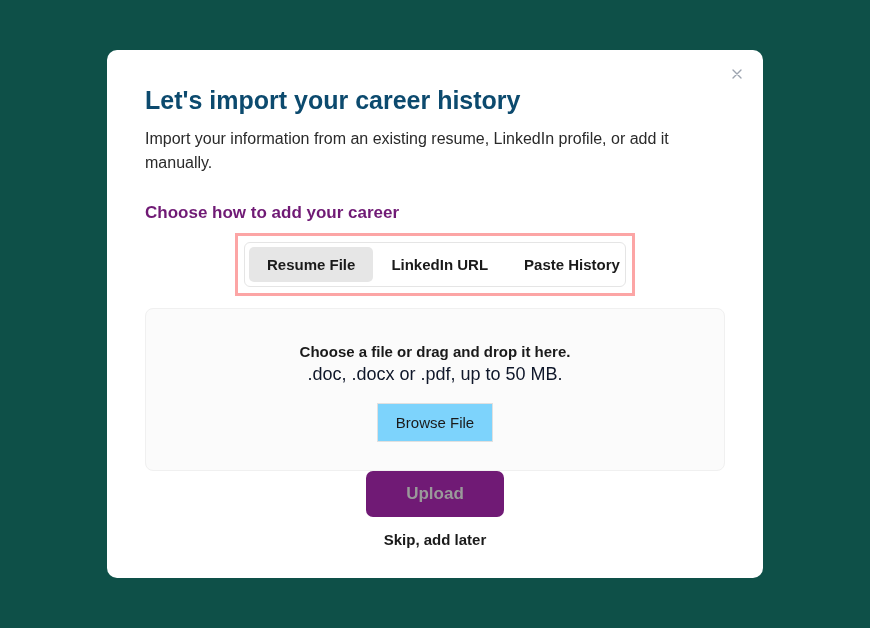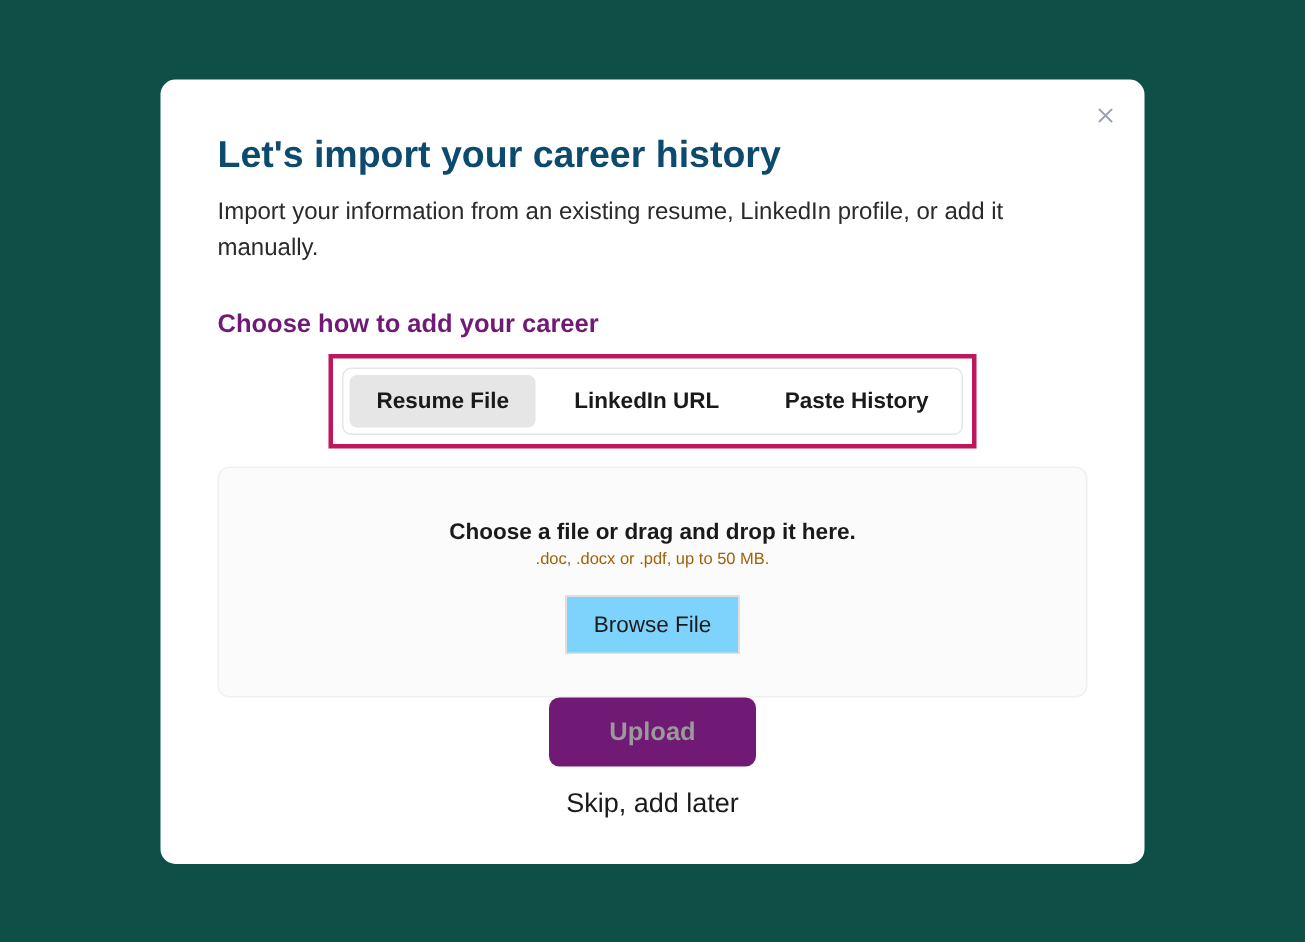--- a/index.html
+++ b/index.html
@@ -48,24 +48,24 @@
       line-height: 1.5;
       margin-bottom: 28px;
     }
     .section-label {
       font-size: 17px;
       font-weight: 700;
       color: #701a75;
       margin-bottom: 10px;
     }
     .highlight-box {
-      border: 3px solid #be185d;
+      border: 3px solid #fca5a5;
       padding: 6px;
       margin: 0 auto 12px auto;
-      width: 432px;
+      width: 400px;
     }
     .tabs {
       display: flex;
       border: 1px solid #e5e5e5;
       border-radius: 6px;
       padding: 4px;
       background: #fff;
       justify-content: space-between;
     }
     .tab {
@@ -88,22 +88,22 @@
       padding: 34px 20px 28px 20px;
       text-align: center;
     }
     .drop-title {
       font-size: 15px;
       font-weight: 700;
       color: #1a1a1a;
       margin-bottom: 4px;
     }
     .drop-hint {
-      font-size: 11px;
-      color: #a16207;
+      font-size: 18px;
+      color: #0f172a;
       margin-bottom: 18px;
     }
     .browse-btn {
       display: inline-block;
       background: #7dd3fc;
       border: 1px solid #e0e0e0;
       border-radius: 0;
       padding: 10px 18px;
       font-size: 15px;
       font-weight: 400;
@@ -119,22 +119,22 @@
       border-radius: 7px;
       padding: 13px 40px;
       font-size: 17px;
       font-weight: 600;
       color: #9a9a9a;
       cursor: pointer;
       margin-bottom: 14px;
     }
     .skip-link {
       display: block;
-      font-size: 18px;
-      font-weight: 400;
+      font-size: 15px;
+      font-weight: 700;
       color: #1a1a1a;
       cursor: pointer;
       text-align: center;
     }
   </style>
 </head>
 <body>
 
 <div class="modal">
   <div class="close-btn">

